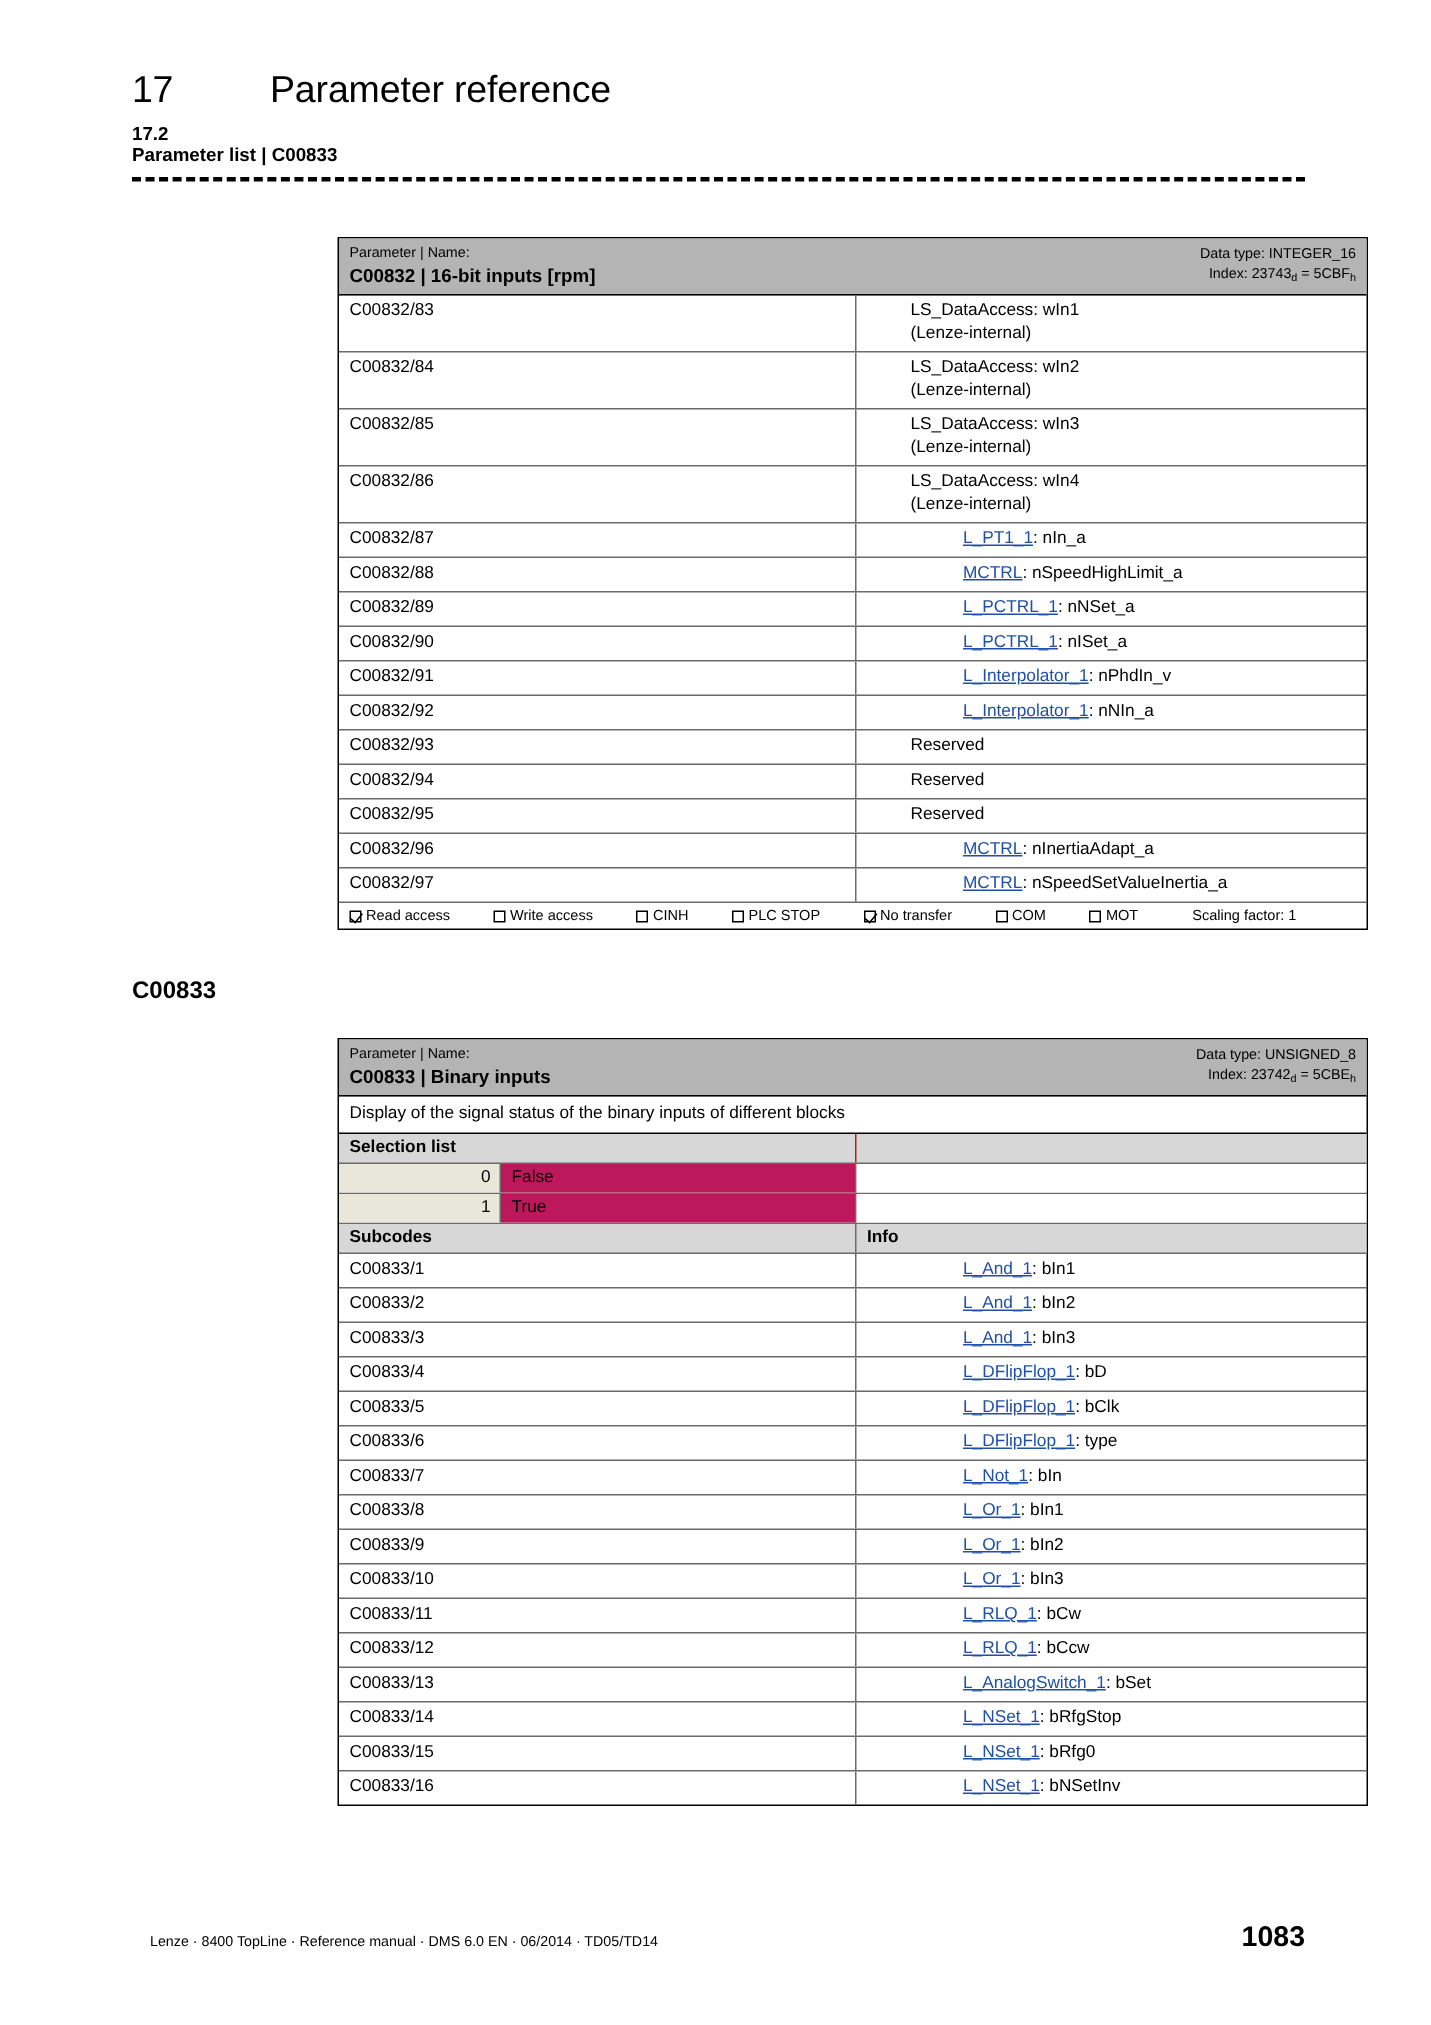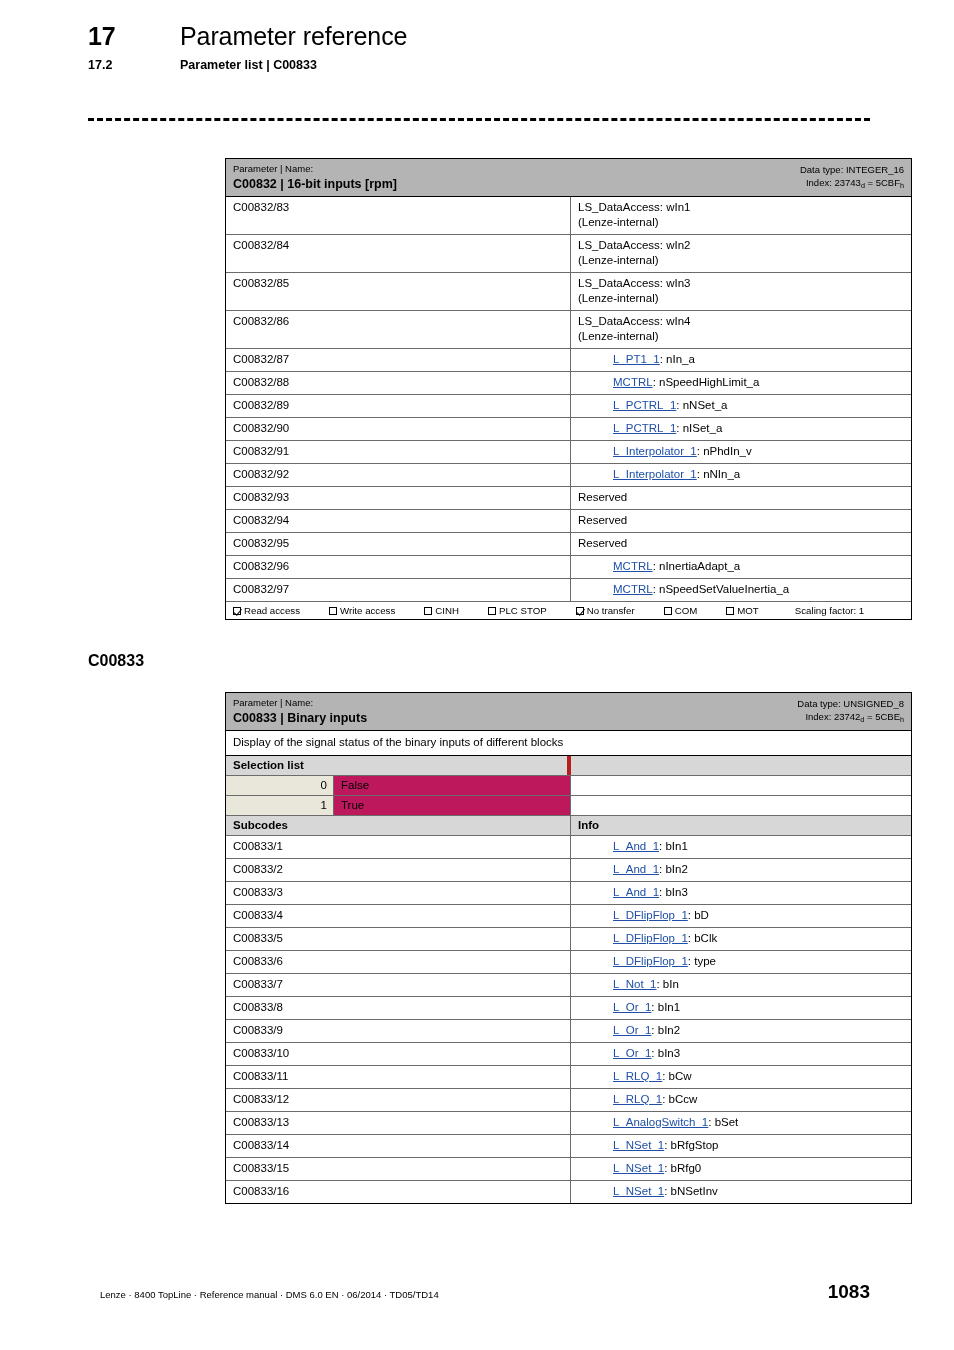--- a/index.html
+++ b/index.html
@@ -30,32 +30,34 @@
     top: 22px;
     width: 790px;
   }
   .chapter-row {
     display: flex;
     align-items: baseline;
   }
   .chapter-num {
     width: 92px;
     font-size: 25px;
-    font-weight: 700;
+    font-weight: 400;
     letter-spacing: -0.2px;
+    margin-top: 24px;
   }
   .chapter-title {
     font-size: 25px;
     font-weight: 400;
     letter-spacing: -0.1px;
   }
   .section-row {
     display: flex;
     align-items: baseline;
     margin-top: 7px;
+    flex-direction: column;
   }
   .section-num {
     width: 92px;
     font-size: 12.5px;
     font-weight: 700;
   }
   .section-title {
     font-size: 12.5px;
     font-weight: 700;
   }
@@ -141,21 +143,21 @@
     width: 345px;
     box-sizing: border-box;
     padding: 3px 7px 4px 7px;
     border-right: 1px solid #6b6b6b;
   }
   .sec-head .c-right {
     flex: 1;
     padding: 3px 7px 4px 7px;
   }
   .sec-head.single .c-left {
-    border-right: 4px solid #b91c1c;
+    border-right: 1px solid #b91c1c;
   }
 
   .sel-row {
     display: flex;
     font-size: 11.5px;
     border-bottom: 1px solid #6b6b6b;
   }
   .sel-row .sel-code {
     width: 108px;
     box-sizing: border-box;
@@ -176,20 +178,21 @@
     background: #ffffff;
   }
   .sel-row.last .sel-blank { }
 
   .row {
     display: flex;
     font-size: 11.5px;
     border-bottom: 1px solid #6b6b6b;
     min-height: 21px;
     align-items: stretch;
+    gap: 29px;
   }
   .row:last-of-type { border-bottom: none; }
   .row .c-code {
     width: 345px;
     box-sizing: border-box;
     padding: 3px 7px 4px 7px;
     border-right: 1px solid #6b6b6b;
     line-height: 15px;
   }
   .row .c-info {

